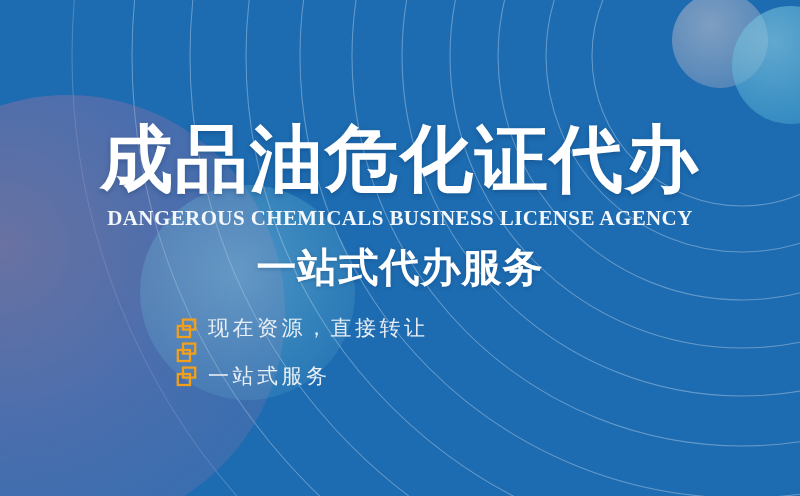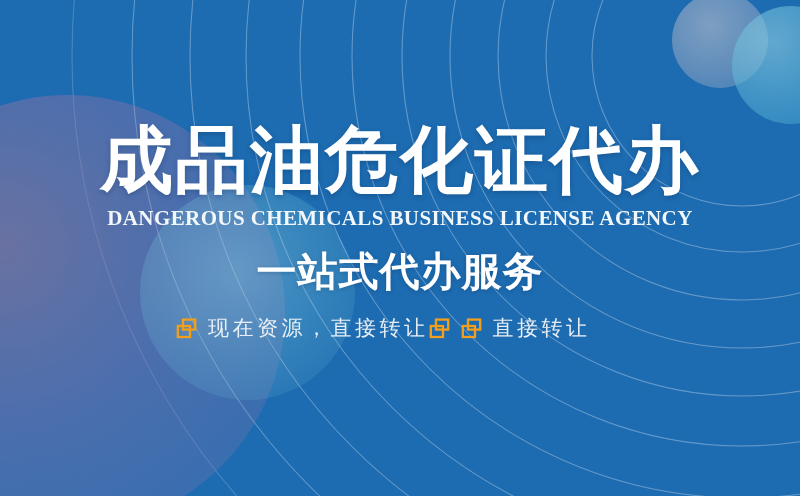--- a/index.html
+++ b/index.html
@@ -90,21 +90,21 @@
     position: absolute;
     left: 0;
     right: 0;
     top: 118px;
     text-align: center;
     color: #ffffff;
     font-size: 73px;
     line-height: 84px;
     font-weight: 700;
     letter-spacing: 2px;
-    font-family: Liberation Sans, sans-serif;
+    font-family: Liberation Serif, serif;
     text-shadow: 0 2px 5px rgba(8,48,88,0.30);
     white-space: nowrap;
   }
 
   .eng-subtitle {
     position: absolute;
     left: 0;
     right: 0;
     top: 206px;
     text-align: center;
@@ -121,31 +121,31 @@
     position: absolute;
     left: 0;
     right: 0;
     top: 246px;
     text-align: center;
     color: #ffffff;
     font-size: 40px;
     line-height: 50px;
     font-weight: 700;
     letter-spacing: 1px;
-    font-family: Liberation Sans, sans-serif;
+    font-family: Liberation Mono, monospace;
     text-shadow: 0 1px 4px rgba(8,48,88,0.28);
     white-space: nowrap;
   }
 
   .bullets {
     position: absolute;
     left: 176px;
     top: 316px;
     display: flex;
-    flex-direction: row;
+    flex-direction: column;
     gap: 0;
   }
   .bullet-row {
     display: flex;
     align-items: center;
     height: 24px;
   }
   .bullet-icon {
     width: 21px;
     height: 21px;
@@ -230,18 +230,18 @@
           <rect x="7.0" y="1.6" width="12.2" height="10.0" fill="none" stroke="#f29f1c" stroke-width="2.3"></rect>
           <rect x="1.8" y="8.0" width="12.2" height="11.0" fill="none" stroke="#f29f1c" stroke-width="2.3"></rect>
         </svg>
       </div>
 
       <div class="bullet-row">
         <svg class="bullet-icon" viewBox="0 0 21 21">
           <rect x="7.0" y="1.6" width="12.2" height="10.0" fill="none" stroke="#f29f1c" stroke-width="2.3"></rect>
           <rect x="1.8" y="8.0" width="12.2" height="11.0" fill="none" stroke="#f29f1c" stroke-width="2.3"></rect>
         </svg>
-        <span class="bullet-text">直接转让</span>
+        <span class="bullet-text">一站式服务</span>
       </div>
 
     </div>
   </div>
 </div>
 
 </body></html>

